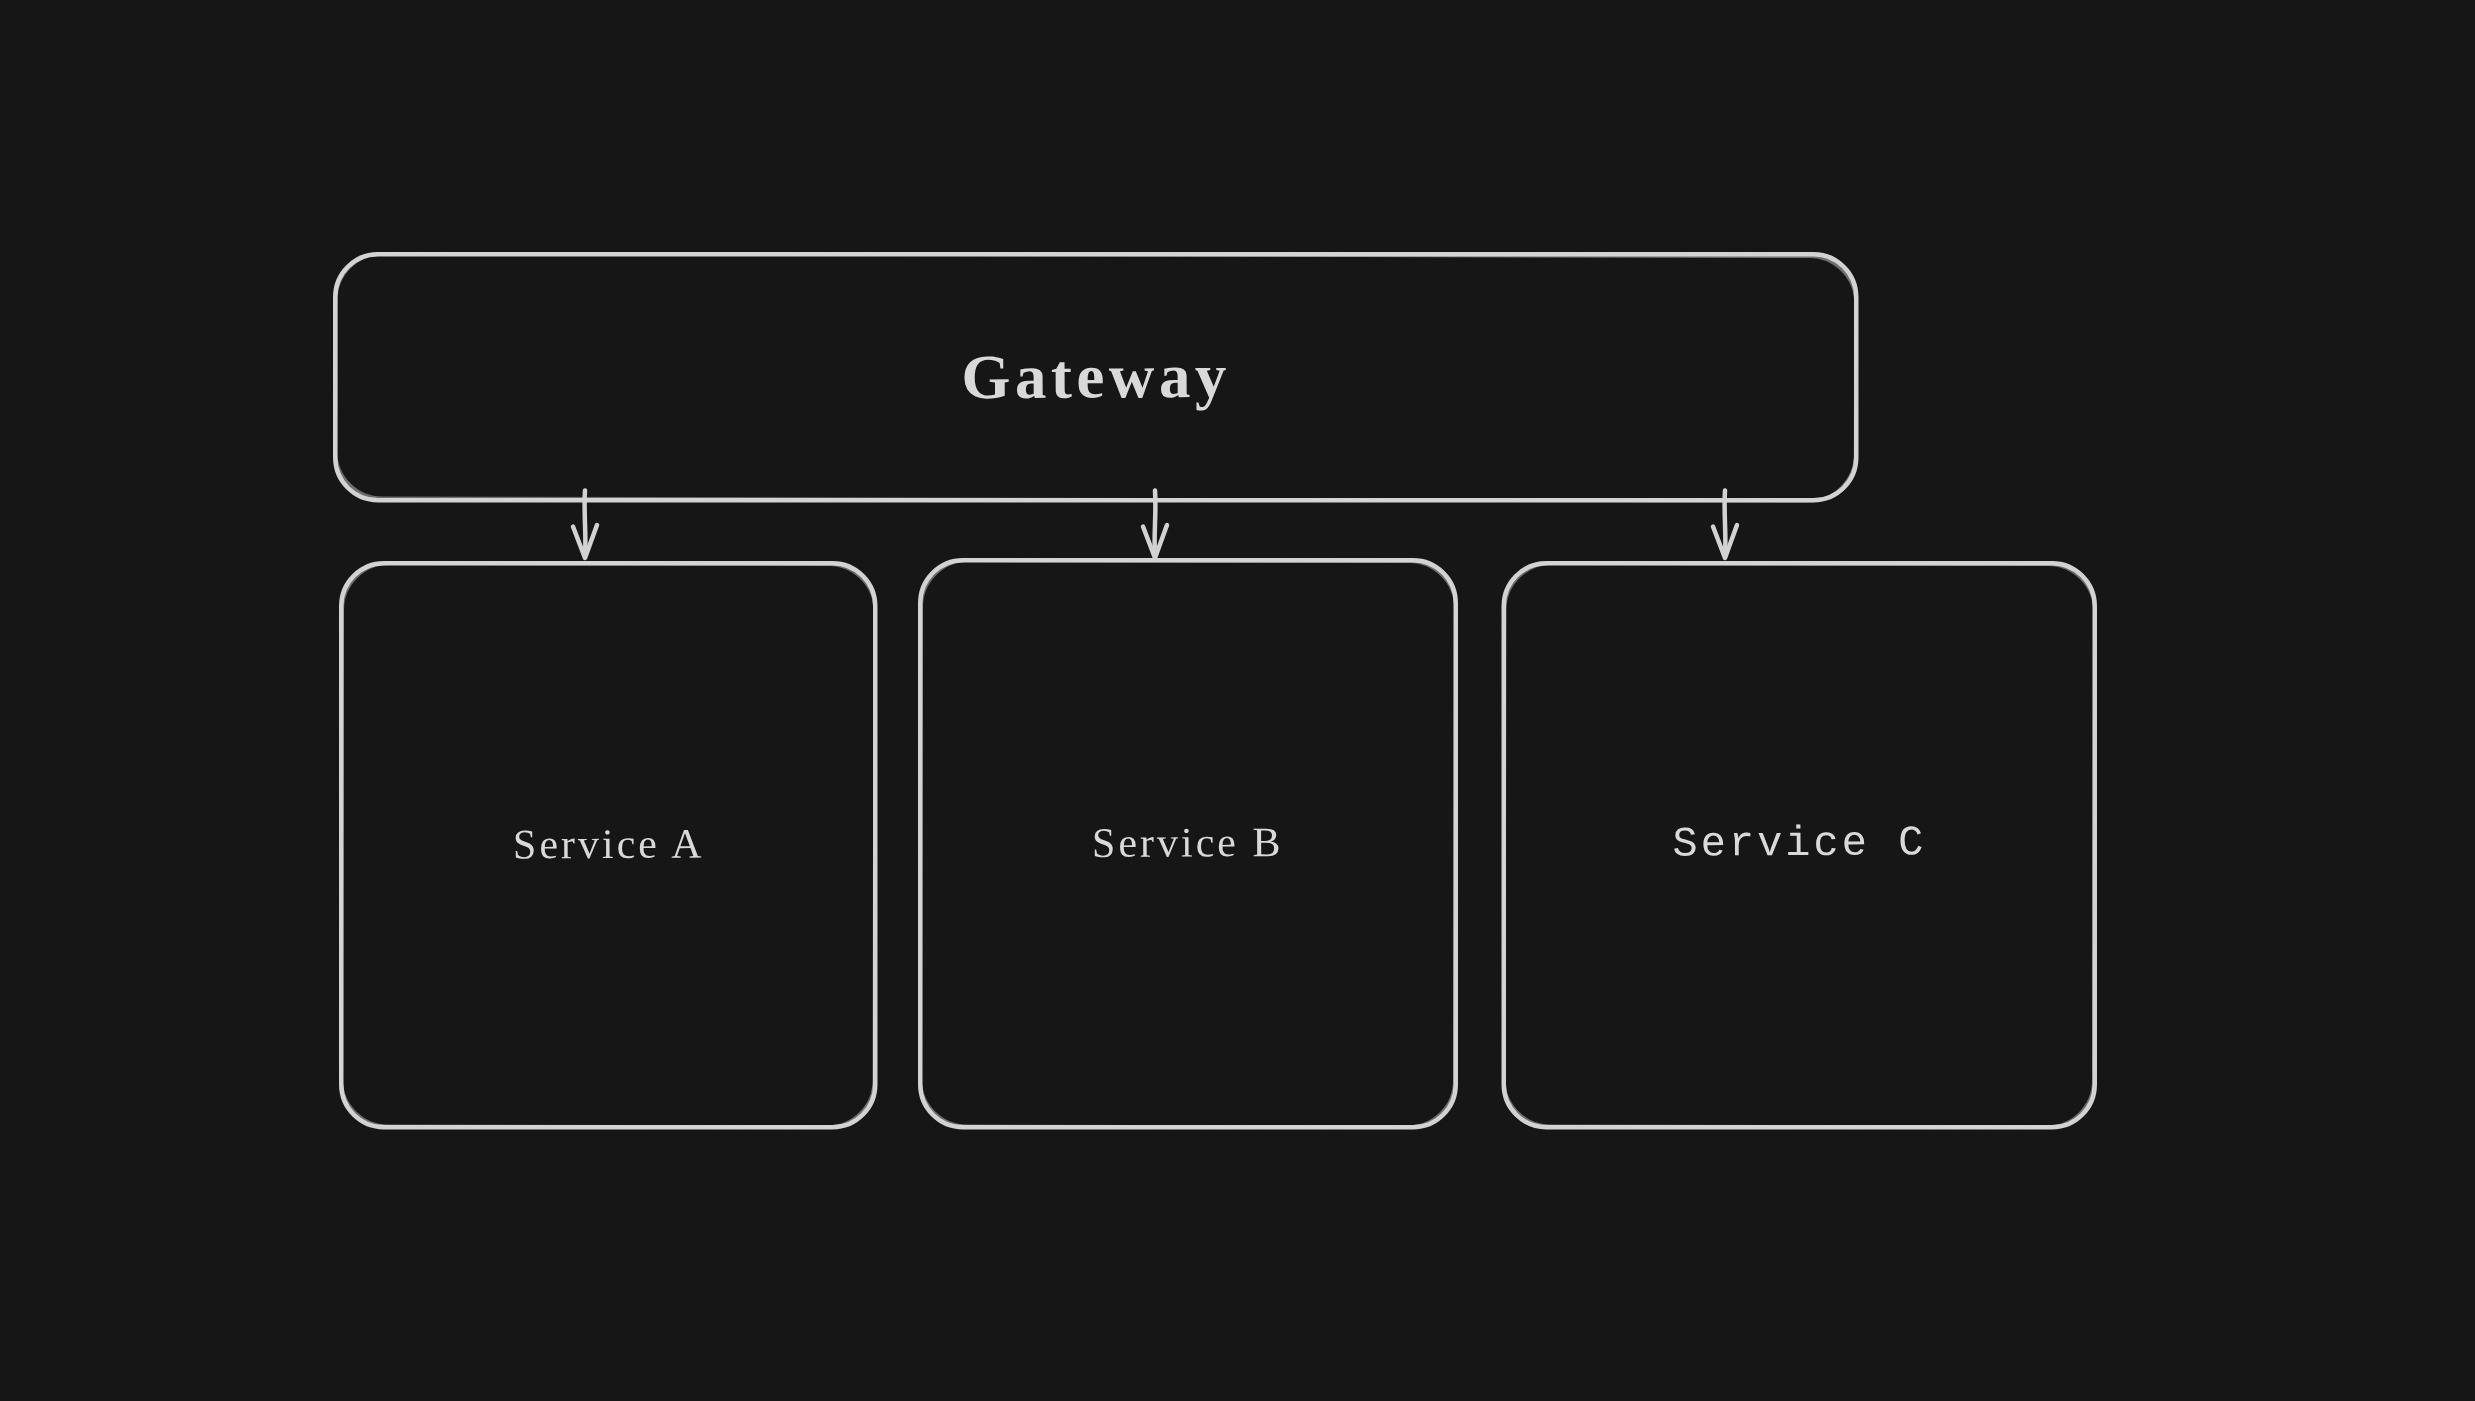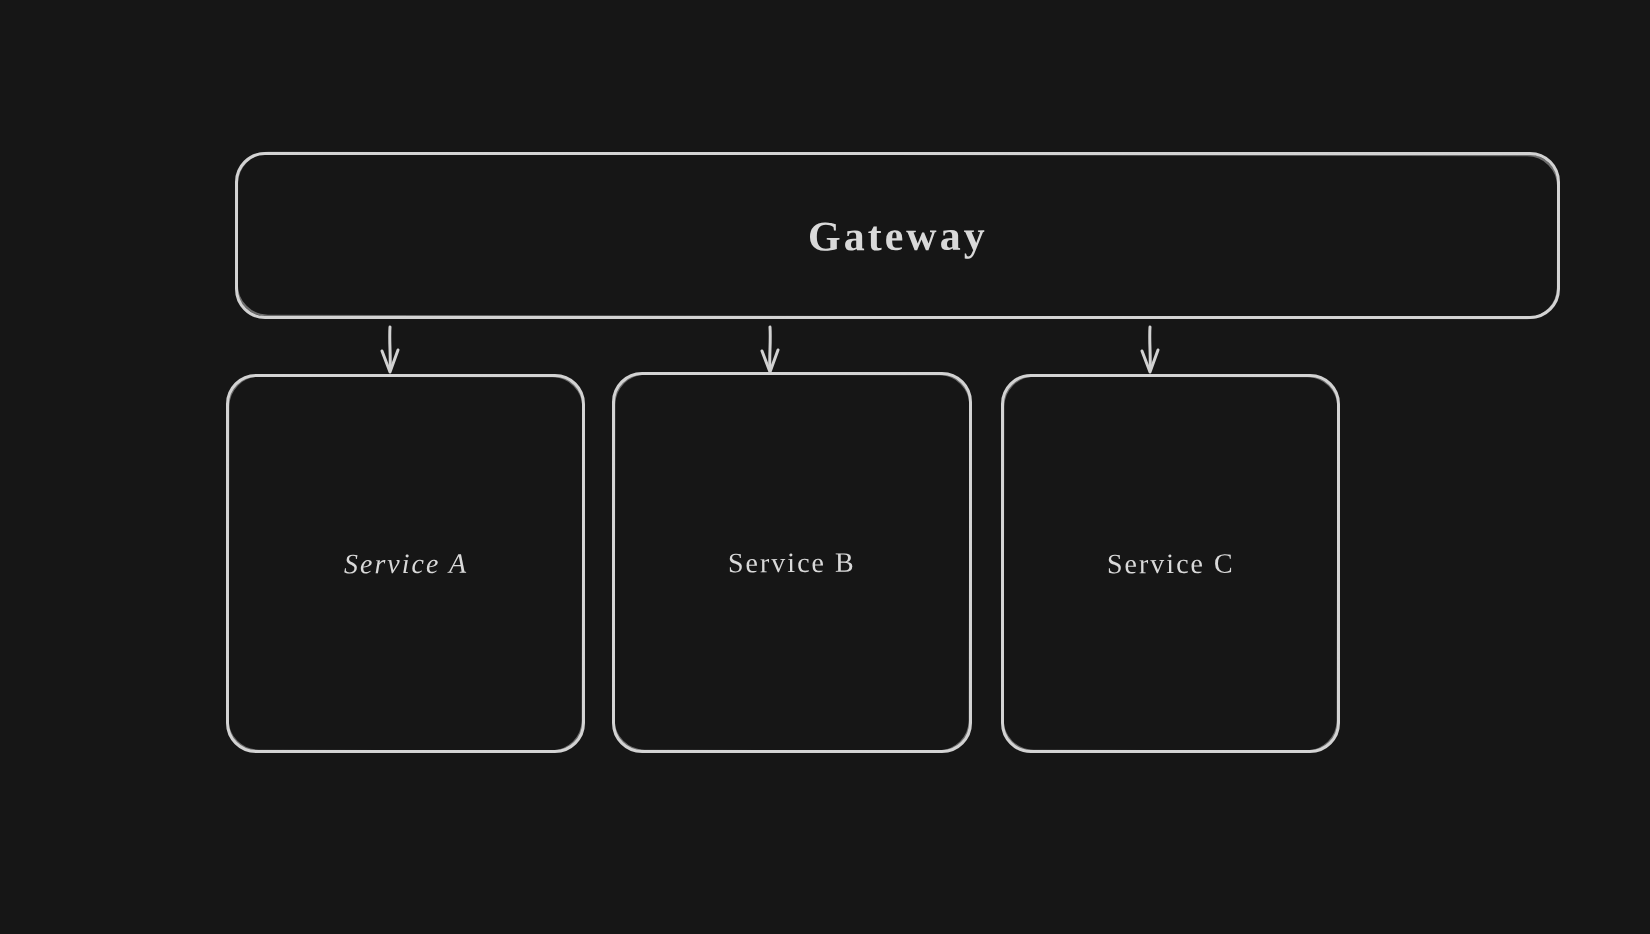--- a/index.html
+++ b/index.html
@@ -34,31 +34,31 @@
   .node::before {
     content: "";
     position: absolute;
     inset: -2px;
     border: 2px solid rgba(214, 214, 214, 0.45);
     border-radius: 32px;
     transform: rotate(0.12deg);
     pointer-events: none;
   }
   .node-gateway {
-    left: 222px; top: 152px;
-    width: 1325px; height: 167px; margin-left: 13px;
+    left: 222px; top: 168px;
+    width: 1017px; height: 167px;
   }
   .node-gateway .node-label {
     font-size: 42px;
     font-weight: 600;
     letter-spacing: 3px;
   }
-  .node-service-a { left: 226px; top: 374px; width: 359px; height: 379px; font-style: italic; }
+  .node-service-a { left: 226px; top: 374px; width: 359px; height: 379px; }
   .node-service-b { left: 612px; top: 372px; width: 360px; height: 381px; text-align: right; }
-  .node-service-c { left: 1001px; top: 374px; width: 339px; height: 379px; }
+  .node-service-c { left: 1001px; top: 374px; width: 397px; height: 379px; font-family: Liberation Mono, monospace; }
   .node-service-a .node-label,
   .node-service-b .node-label,
   .node-service-c .node-label {
     font-size: 28px;
     letter-spacing: 2px;
   }
   .node-label {
     position: relative;
     transform: rotate(-0.3deg);
     white-space: nowrap;

